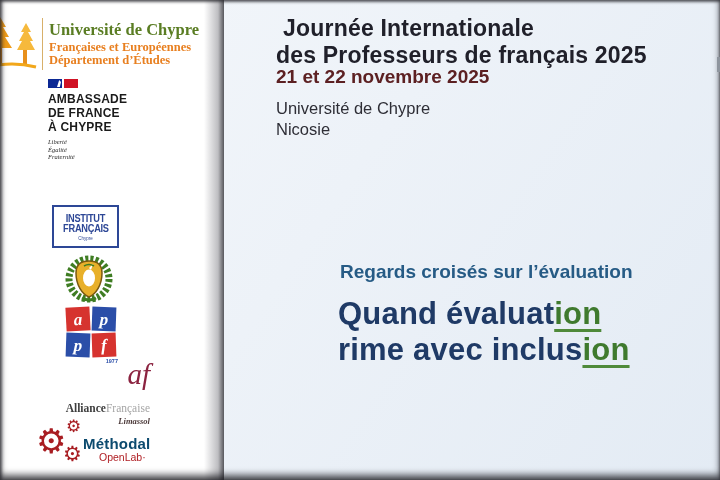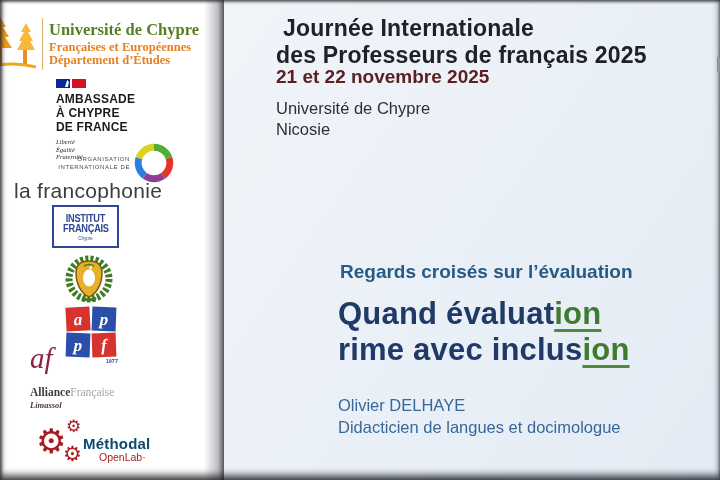--- a/index.html
+++ b/index.html
@@ -25,21 +25,21 @@
 
   
   .ucy { left:-8px; top:12px; width:220px; height:64px; display:flex; align-items:center; }
   .ucy-icon { width:48px; height:58px; flex:0 0 48px; }
   .ucy-divider { width:1px; height:52px; background:#d8b06a; margin:0 6px 0 2px; }
   .ucy-text { font-family:"Liberation Serif", serif; font-weight:bold; line-height:1.05; }
   .ucy-name { color:#5a7d23; font-size:16.5px; margin-bottom:2px; }
   .ucy-dept { color:#e87f1f; font-size:12.5px; }
 
   
-  .embassy { left:56px; top:79px; width:160px; }
+  .embassy { left:48px; top:79px; width:160px; }
   .embassy-flag { display:flex; gap:2px; margin-bottom:4px; }
   .flag-blue { width:14px; height:9px; background:#0b2894; position:relative; }
   .flag-blue::after { content:""; position:absolute; right:1px; top:1px; width:4px; height:7px;
     background:#fff; clip-path:polygon(0 100%, 55% 0, 100% 30%, 70% 100%); }
   .flag-red { width:14px; height:9px; background:#d01224; }
   .embassy-name { font-weight:bold; color:#1b1b1b; font-size:12px; line-height:1.18; letter-spacing:.2px; }
   .embassy-motto { margin-top:4px; font-family:"Liberation Serif", serif; font-style:italic;
     font-size:6.5px; line-height:1.15; color:#2a2a2a; }
 
   
@@ -63,21 +63,21 @@
   .appf { left:66px; top:307px; width:54px; }
   .appf-grid { display:grid; grid-template-columns:24px 24px; grid-template-rows:24px 24px; gap:2px; }
   .appf-sq { display:flex; align-items:center; justify-content:center;
     font-family:"Liberation Serif", serif; font-style:italic; font-weight:bold;
     color:#fff; font-size:17px; line-height:1; }
   .sq-red  { background:#d6332f; }
   .sq-blue { background:#2b4ea8; }
   .appf-year { text-align:right; color:#2b4ea8; font-weight:bold; font-size:5.5px; margin-top:1px; padding-right:2px; }
 
   
-  .af { left:30px; top:344px; width:120px; text-align:left; }
+  .af { left:30px; top:360px; width:120px; text-align:right; }
   .af-mono { font-family:"Liberation Serif", serif; font-style:italic; color:#8b2340;
     font-size:29px; line-height:1; }
   .af-name { font-family:"Liberation Serif", serif; font-size:11.5px; margin-top:13px; }
   .af-name .bold  { font-weight:bold; color:#3e3e3e; }
   .af-name .light { color:#a5a5a5; }
   .af-city { font-family:"Liberation Serif", serif; font-style:italic; font-weight:bold;
     font-size:8.5px; color:#4c3a3a; margin-top:2px; }
 
   
   .methodal { left:36px; top:418px; width:170px; height:52px; }
@@ -137,46 +137,30 @@
       </div>
     </div>
 
     <div class="logo-block embassy">
       <div class="embassy-flag">
         <div class="flag-blue"></div>
         <div class="flag-red"></div>
       </div>
       <div class="embassy-name">
         <div>AMBASSADE</div>
+        <div>DE FRANCE</div>
         <div>À CHYPRE</div>
-        <div>DE FRANCE</div>
       </div>
       <div class="embassy-motto">
         <div>Liberté</div>
         <div>Égalité</div>
         <div>Fraternité</div>
       </div>
     </div>
 
-    <div class="logo-block oif">
-      <div class="oif-top">
-        <div class="oif-small">
-          <div>ORGANISATION</div>
-          <div>INTERNATIONALE DE</div>
-        </div>
-        <svg class="oif-ring" viewBox="0 0 38 38">
-          <path d="M19 4 A15 15 0 0 1 33.3 14.4" fill="none" stroke="#52ae32" stroke-width="6.5"></path>
-          <path d="M33.3 14.4 A15 15 0 0 1 27.8 31.1" fill="none" stroke="#e5332a" stroke-width="6.5"></path>
-          <path d="M27.8 31.1 A15 15 0 0 1 10.2 31.1" fill="none" stroke="#8d3f98" stroke-width="6.5"></path>
-          <path d="M10.2 31.1 A15 15 0 0 1 4.7 14.4" fill="none" stroke="#2a7de1" stroke-width="6.5"></path>
-          <path d="M4.7 14.4 A15 15 0 0 1 19 4" fill="none" stroke="#ddd11f" stroke-width="6.5"></path>
-        </svg>
-      </div>
-      <div class="oif-name">la francophonie</div>
-    </div>
 
     <div class="logo-block institut">
       <div class="if-line">INSTITUT</div>
       <div class="if-line">FRANÇAIS</div>
       <div class="if-sub">Chypre</div>
     </div>
 
     <div class="logo-block cyprus">
       <svg viewBox="0 0 58 52" width="58" height="52">
         <circle cx="29" cy="25" r="20" fill="none" stroke="#3f7d23" stroke-width="7" stroke-dasharray="3 2"></circle>
@@ -229,20 +213,16 @@
     <div>Nicosie</div>
   </div>
 
   <div class="subtitle">Regards croisés sur l’évaluation</div>
 
   <div class="big-title">
     <div><span>Quand évaluat</span><span class="hl">ion</span></div>
     <div><span>rime avec inclus</span><span class="hl">ion</span></div>
   </div>
 
-  <div class="author-block">
-    <div>Olivier DELHAYE</div>
-    <div>Didacticien de langues et docimologue</div>
-  </div>
 
   <div class="edge-artifact"></div>
   <div class="vignette"></div>
 </div>
 
 </body></html>

